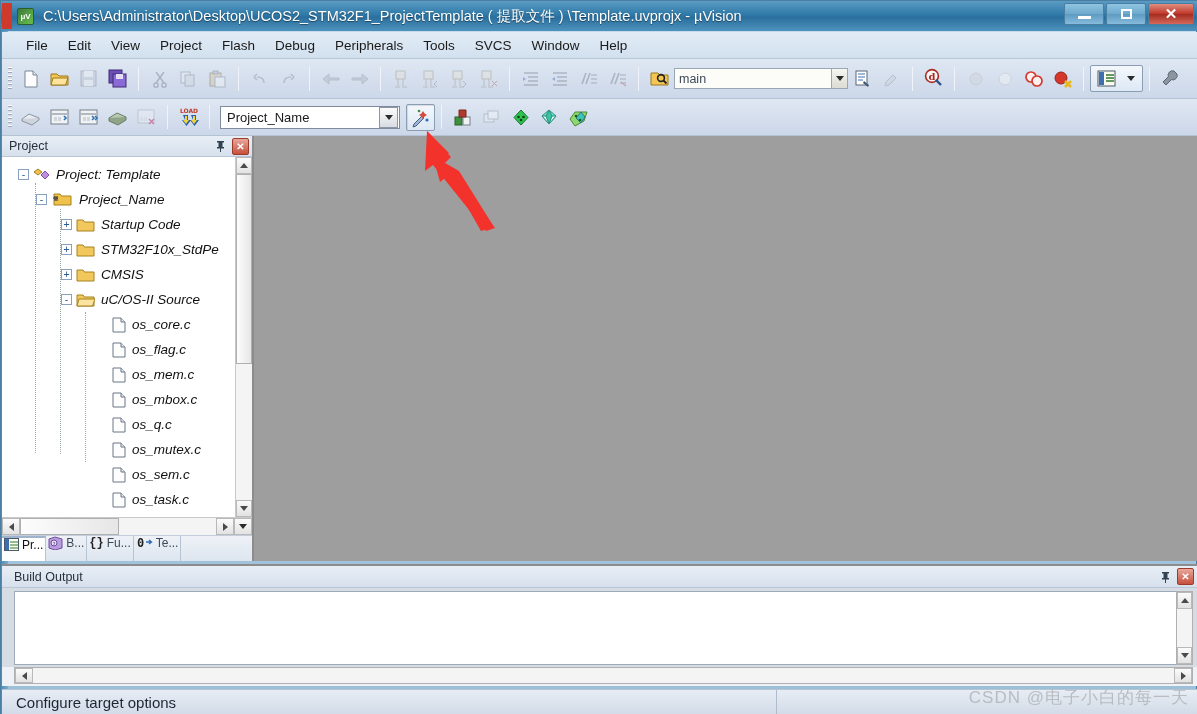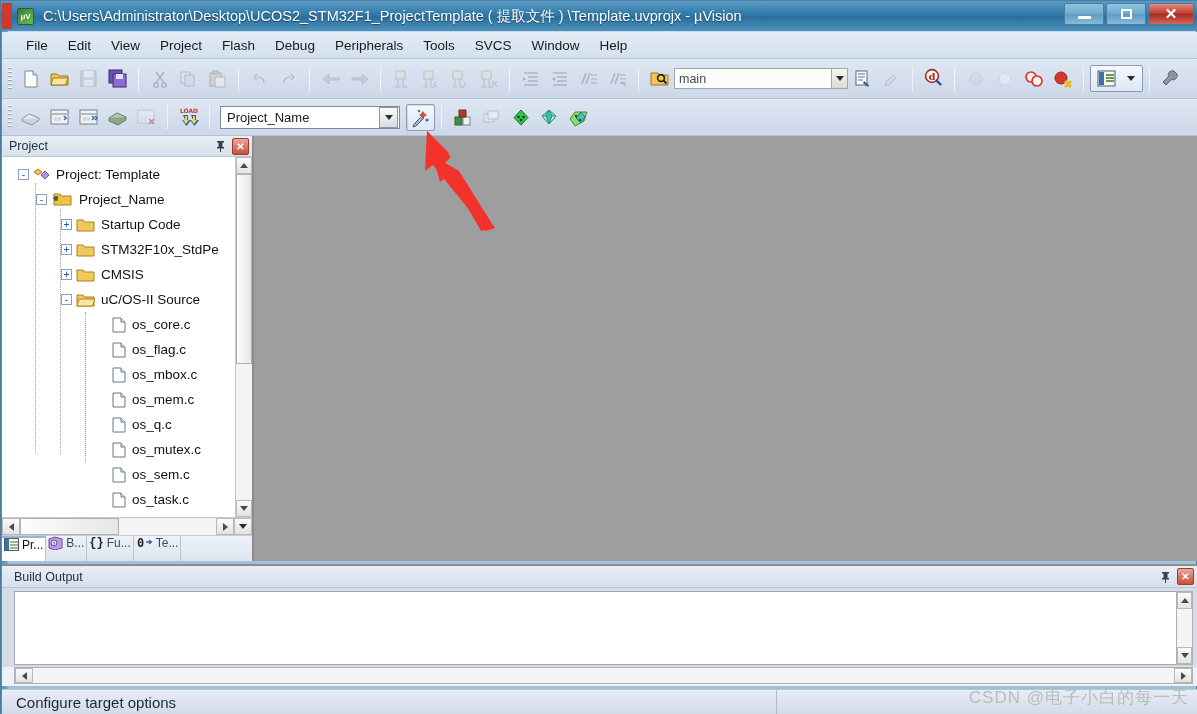--- a/index.html
+++ b/index.html
@@ -288,21 +288,21 @@
     display: flex; align-items: center; justify-content: center;
     font-size: 10px;
     color: #2a5d96;
     line-height: 9px;
     flex: none;
     margin-right: 4px;
     font-family: "DejaVu Sans Mono", monospace;
   }
   .tree-spacer { flex: none; }
   .tree-icon { flex: none; margin-right: 6px; display:flex; align-items:center; }
-  .tree-label { flex: none; }
+  .tree-label { flex: none; font-style: italic; }
 
   
   .guide {
     position: absolute;
     width: 1px;
     border-left: 1px dotted #9aa8a0;
   }
 
   #tree-vscroll {
     width: 17px;
@@ -968,31 +968,31 @@
             <span class="tree-label">os_flag.c</span>
           </div>
           <div class="tree-row">
             <span class="tree-spacer" style="width:104px"></span>
             <span class="tree-icon">
               <svg width="14" height="16" viewBox="0 0 14 16">
                   <path d="M1 1h8l4 4v10H1z" fill="#fdfdfd" stroke="#6b7785"></path>
                   <path d="M9 1v4h4" fill="#e4e9ef" stroke="#6b7785"></path>
                 </svg>
             </span>
-            <span class="tree-label">os_mbox.c</span>
+            <span class="tree-label">os_mem.c</span>
           </div>
           <div class="tree-row">
             <span class="tree-spacer" style="width:104px"></span>
             <span class="tree-icon">
               <svg width="14" height="16" viewBox="0 0 14 16">
                   <path d="M1 1h8l4 4v10H1z" fill="#fdfdfd" stroke="#6b7785"></path>
                   <path d="M9 1v4h4" fill="#e4e9ef" stroke="#6b7785"></path>
                 </svg>
             </span>
-            <span class="tree-label">os_mem.c</span>
+            <span class="tree-label">os_mbox.c</span>
           </div>
           <div class="tree-row">
             <span class="tree-spacer" style="width:104px"></span>
             <span class="tree-icon">
               <svg width="14" height="16" viewBox="0 0 14 16">
                   <path d="M1 1h8l4 4v10H1z" fill="#fdfdfd" stroke="#6b7785"></path>
                   <path d="M9 1v4h4" fill="#e4e9ef" stroke="#6b7785"></path>
                 </svg>
             </span>
             <span class="tree-label">os_q.c</span>

